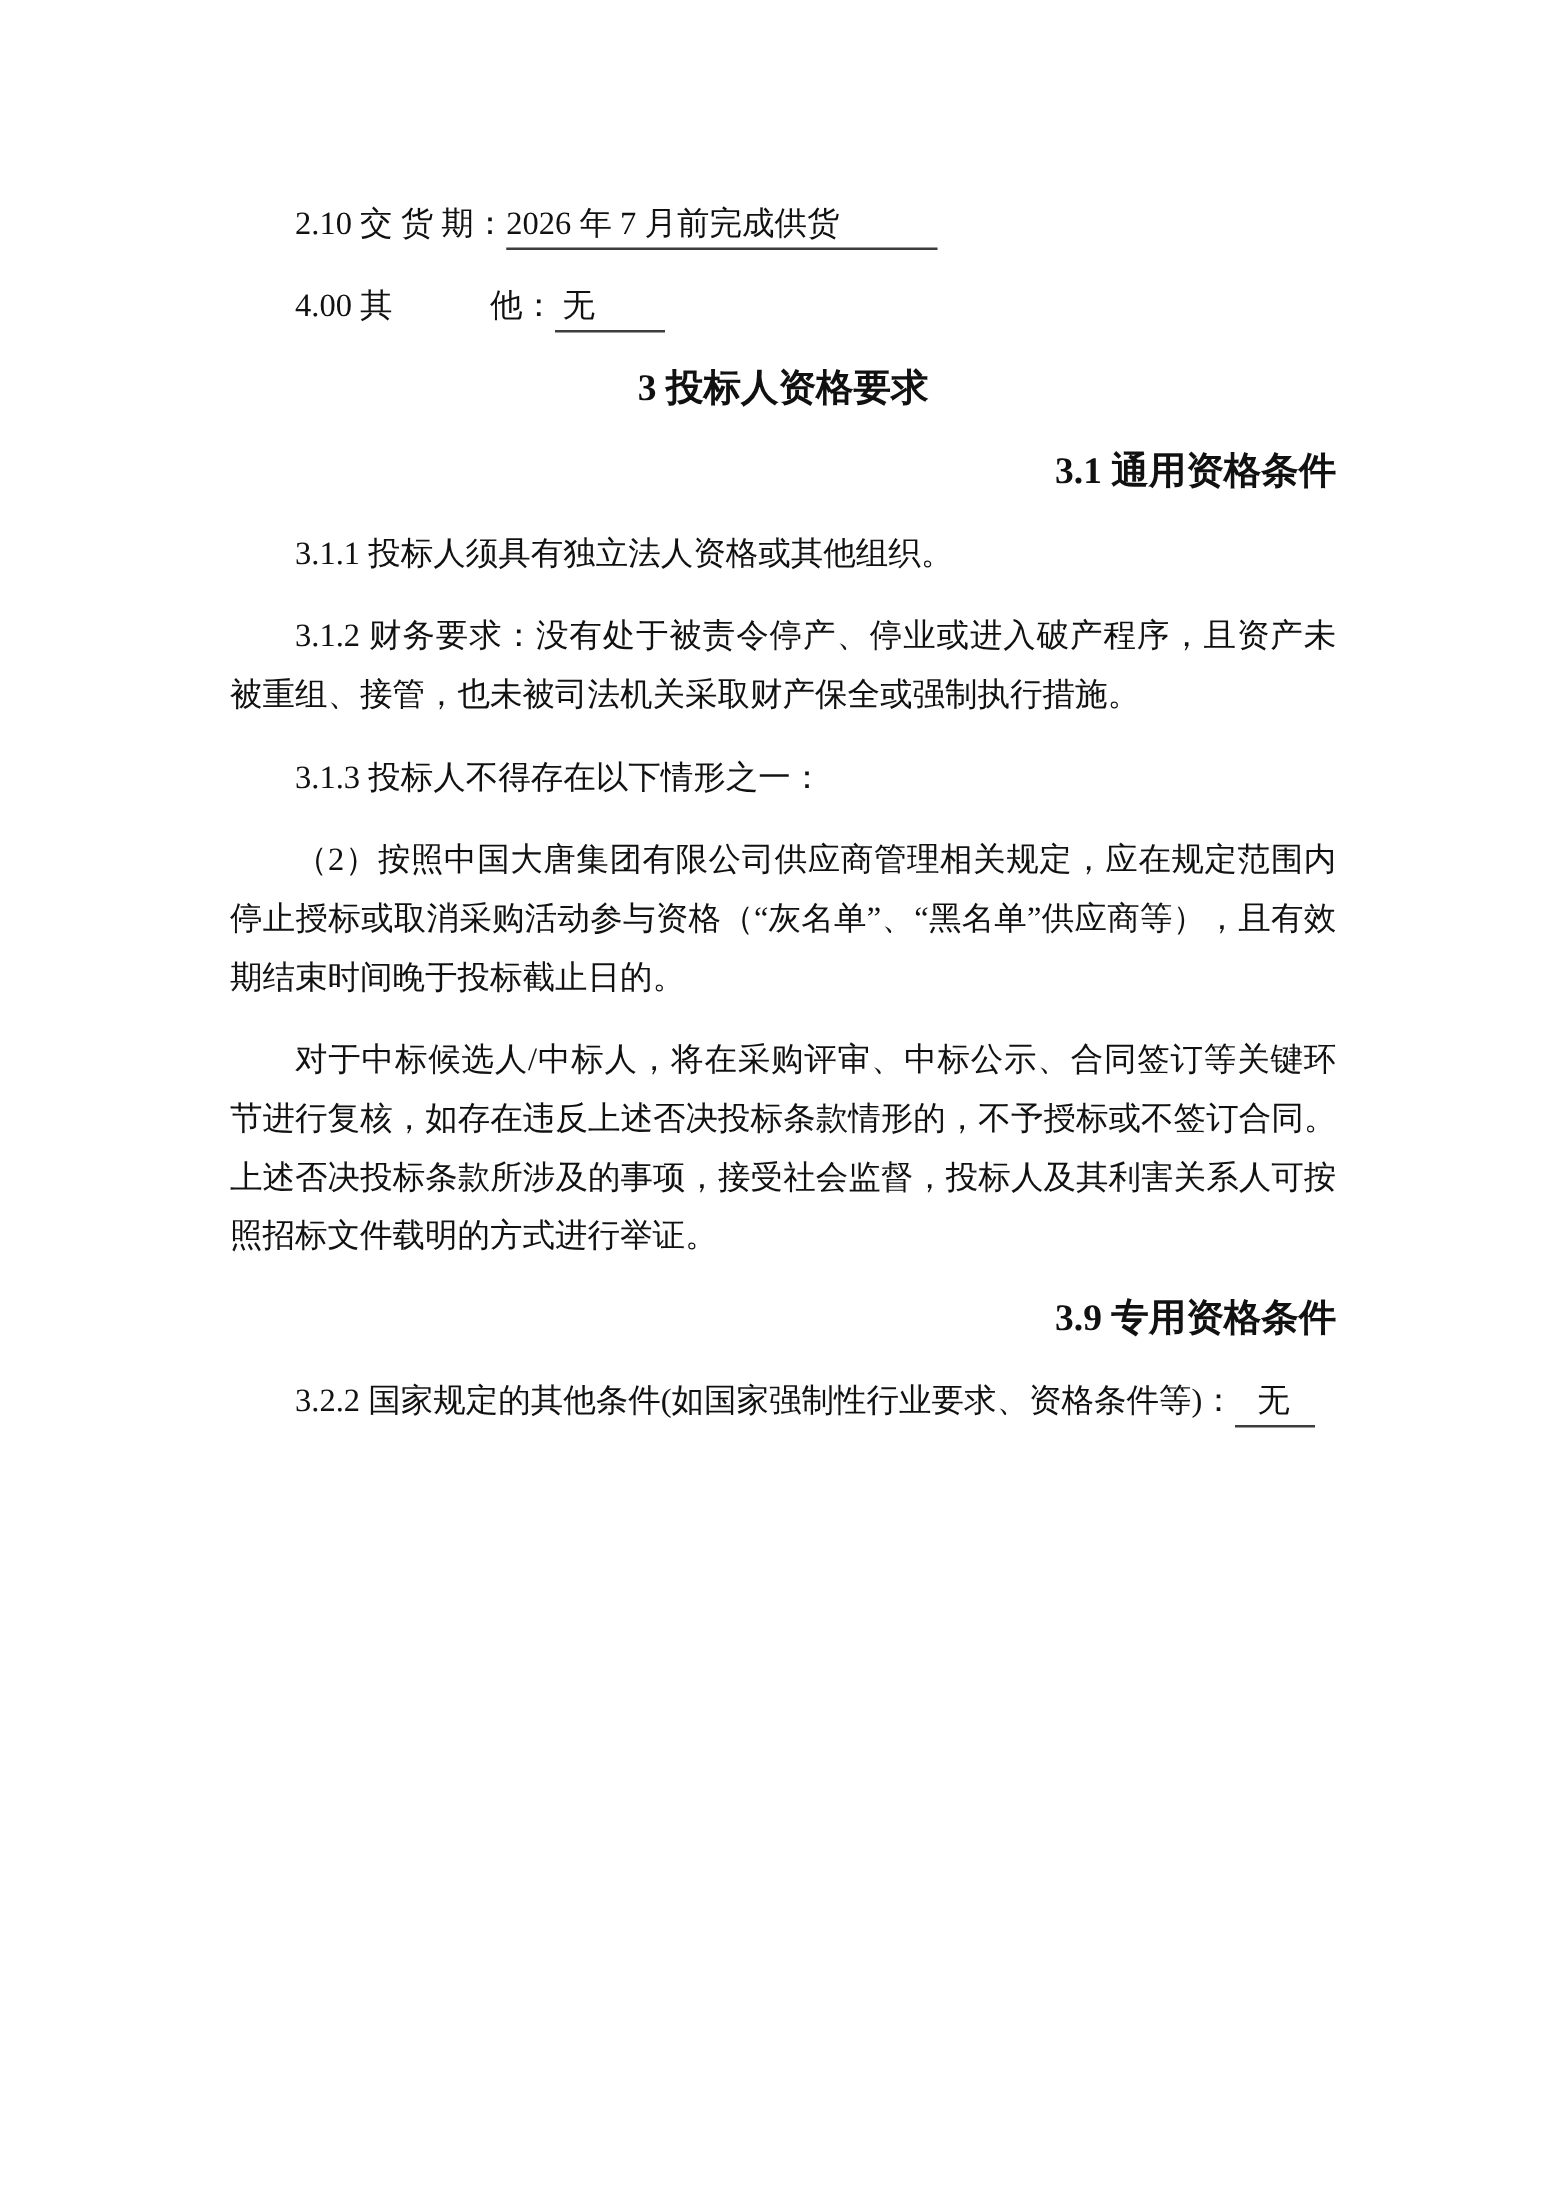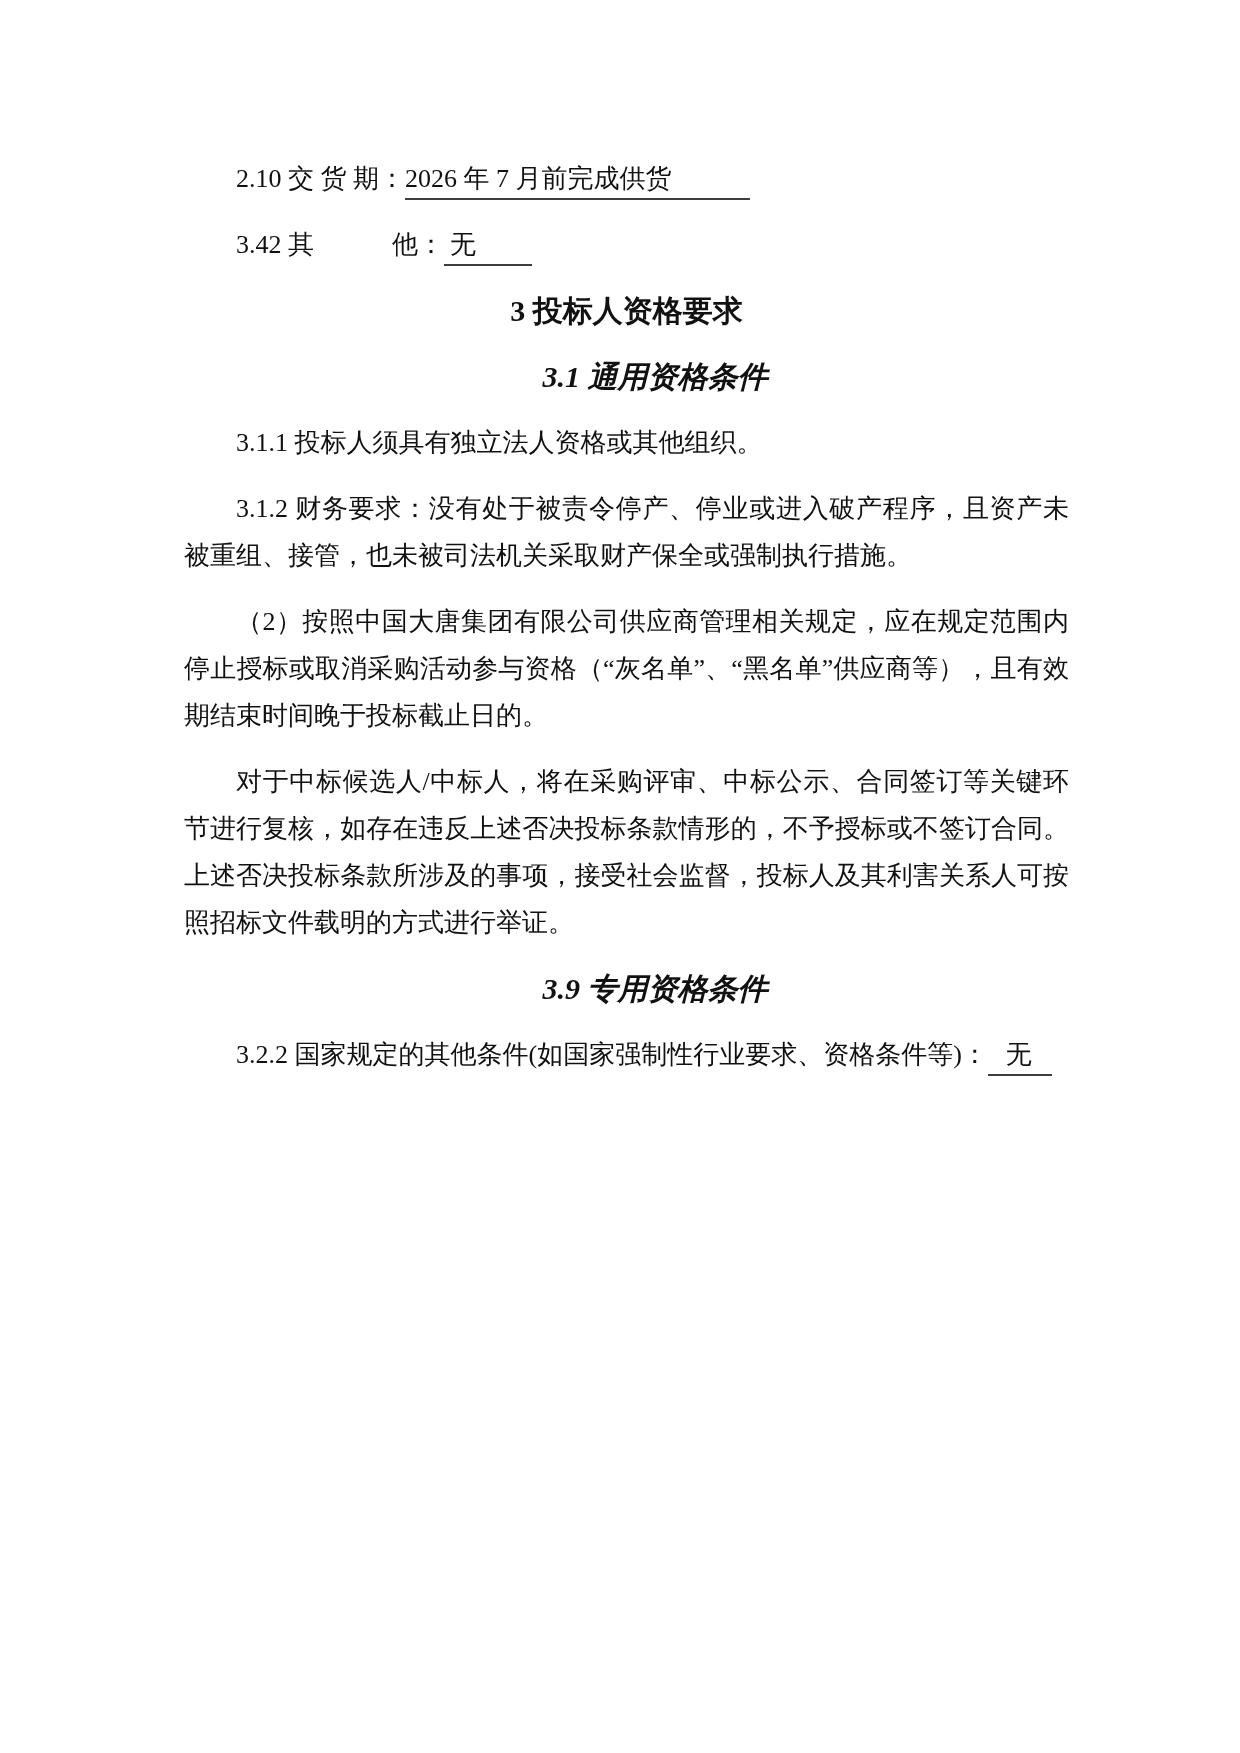--- a/index.html
+++ b/index.html
@@ -25,22 +25,21 @@
   .heading-1{
     font-size:30px;
     font-weight:bold;
     text-indent:0;
     text-align:center;
   }
   .heading-2{
     font-size:30px;
     font-weight:bold;
     text-indent:57px;
-    text-align:center;
-    font-style:italic;
+    text-align:right;
   }
   .u-fill{
     border-bottom:2px solid #3d3d3d;
     padding-bottom:5px;
   }
   .f210{padding-right:78px;}
   .f211{padding-left:6px;padding-right:56px;}
   .f321{padding-left:22px;padding-right:24px;}
   .f322{padding-left:18px;padding-right:20px;}
   .u-para{
@@ -50,30 +49,31 @@
     text-decoration-color:#3d3d3d;
   }
 </style>
 </head>
 <body>
 
 <div class="page">
 
   <p class="para"><span>2.10 交 货 期：</span><span class="u-fill f210">2026 年 7 月前完成供货</span></p>
 
-  <p class="para"><span>3.42 其　　　他：</span><span class="u-fill f211">无</span></p>
+  <p class="para"><span>4.00 其　　　他：</span><span class="u-fill f211">无</span></p>
 
   <p class="para heading-1">3  投标人资格要求</p>
 
   <p class="para heading-2">3.1  通用资格条件</p>
 
   <p class="para">3.1.1  投标人须具有独立法人资格或其他组织。</p>
 
   <p class="para">3.1.2  财务要求：没有处于被责令停产、停业或进入破产程序，且资产未被重组、接管，也未被司法机关采取财产保全或强制执行措施。</p>
 
+  <p class="para">3.1.3  投标人不得存在以下情形之一：</p>
 
 
   <p class="para">（2）按照中国大唐集团有限公司供应商管理相关规定，应在规定范围内停止授标或取消采购活动参与资格（“灰名单”、“黑名单”供应商等），且有效期结束时间晚于投标截止日的。</p>
 
   <p class="para">对于中标候选人/中标人，将在采购评审、中标公示、合同签订等关键环节进行复核，如存在违反上述否决投标条款情形的，不予授标或不签订合同。上述否决投标条款所涉及的事项，接受社会监督，投标人及其利害关系人可按照招标文件载明的方式进行举证。</p>
 
   <p class="para heading-2">3.9  专用资格条件</p>
 
 
   <p class="para"><span>3.2.2  国家规定的其他条件(如国家强制性行业要求、资格条件等)：</span><span class="u-fill f322">无</span></p>

